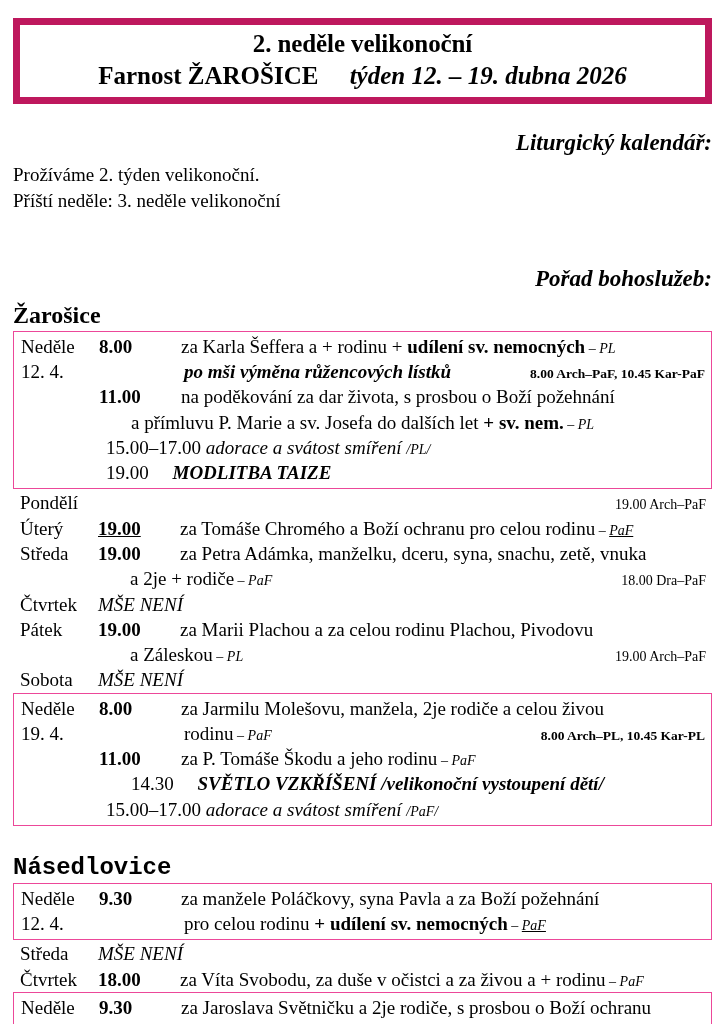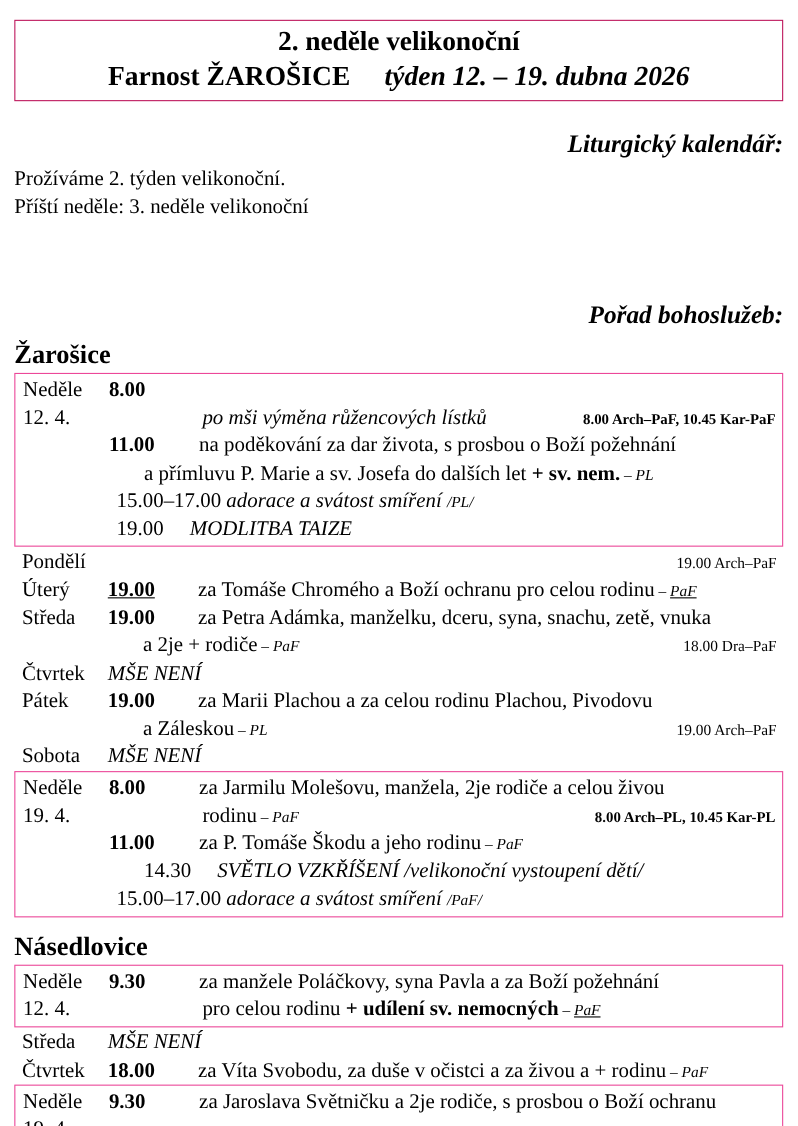--- a/index.html
+++ b/index.html
@@ -17,21 +17,21 @@
   .page {
     position: relative;
     width: 725px;
     height: 1024px;
     box-sizing: border-box;
     padding: 0 13px;
   }
 
   
   .header-box {
-    border: 1px solid #be185d;
+    border: 7px solid #be185d;
     margin-top: 18px;
     padding: 4px 0 6px 0;
     text-align: center;
   }
   .header-title {
     font-size: 25px;
     font-weight: bold;
     line-height: 1.18;
     letter-spacing: -0.1px;
   }
@@ -50,36 +50,36 @@
   }
 
   
   .centered-heading {
     text-align: right;
     font-size: 23px;
     font-weight: bold;
     font-style: italic;
   }
   .lit-cal-heading { margin-top: 26px; }
-  .order-heading  { margin-top: 72px; }
+  .order-heading  { margin-top: 52px; }
 
   .plain-line {
     font-size: 19px;
     line-height: 1.3;
     margin-top: 7px;
   }
   .plain-line.bold { font-weight: normal; margin-top: 2px; }
 
   .village-heading {
     font-size: 24px;
     font-weight: bold;
     margin-top: 10px;
     margin-bottom: 2px;
   }
-  .village-heading.nasedlovice { margin-top: 14px; }
+  .village-heading.nasedlovice { margin-top: 28px; font-family: Liberation Mono, monospace; }
 
   
   .sched-group { }
   .boxed {
     border: 1px solid #ec4899;
     padding: 2px 0 3px 0;
   }
   .unboxed {
     padding: 1px 0 0 0;
   }
@@ -112,21 +112,21 @@
     font-size: 13.5px;
     font-weight: bold;
   }
   .col-right.light { font-weight: normal; font-size: 14px; }
   .indent-1 { padding-left: 85px; }
   .indent-2 { padding-left: 110px; }
 
   
   .b  { font-weight: bold; }
   .i  { font-style: italic; }
-  .bi { font-weight: normal; font-style: italic; }
+  .bi { font-weight: bold; font-style: italic; }
   .u  { text-decoration: underline; }
   .celeb {
     font-size: 14px;
     font-style: italic;
     font-weight: normal;
   }
   .celeb.u { text-decoration: underline; }
   .celeb-dash {
     font-size: 14px;
     font-style: normal;
@@ -152,20 +152,21 @@
 
   <div class="centered-heading order-heading">Pořad bohoslužeb:</div>
 
   <div class="village-heading">Žarošice</div>
 
   <div class="sched-group boxed">
 
     <div class="row">
       <span class="col-day">Neděle</span>
       <span class="col-time">8.00</span>
+      <span class="col-desc"><span>za Karla Šeffera a + rodinu + </span><span class="b">udílení sv. nemocných</span><span class="celeb-dash"> – </span><span class="celeb">PL</span></span>
     </div>
 
     <div class="row">
       <span class="col-day">12. 4.</span>
       <span class="col-desc bi indent-1">po mši výměna růžencových lístků</span>
       <span class="col-right">8.00 Arch–PaF, 10.45 Kar-PaF</span>
     </div>
 
     <div class="row">
       <span class="col-day"></span>

